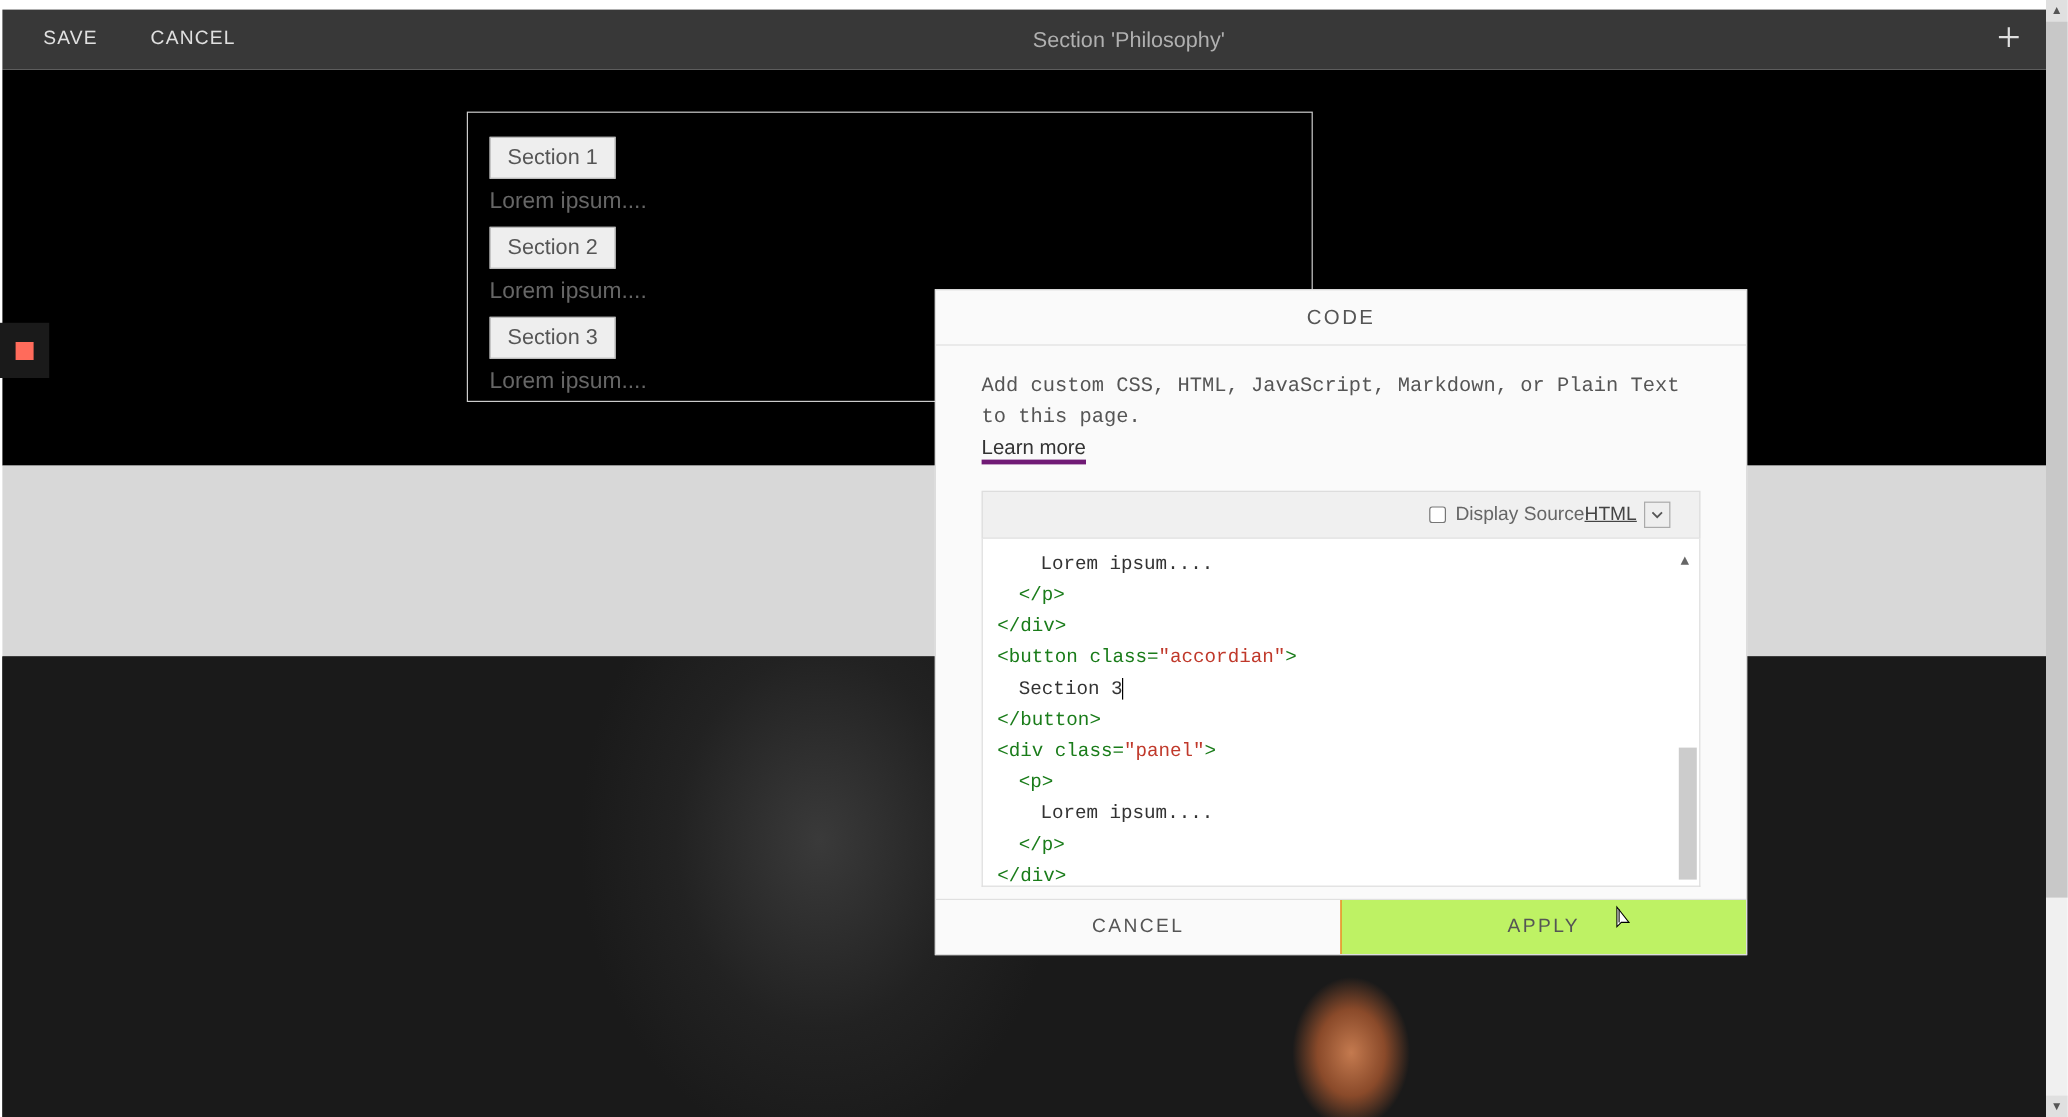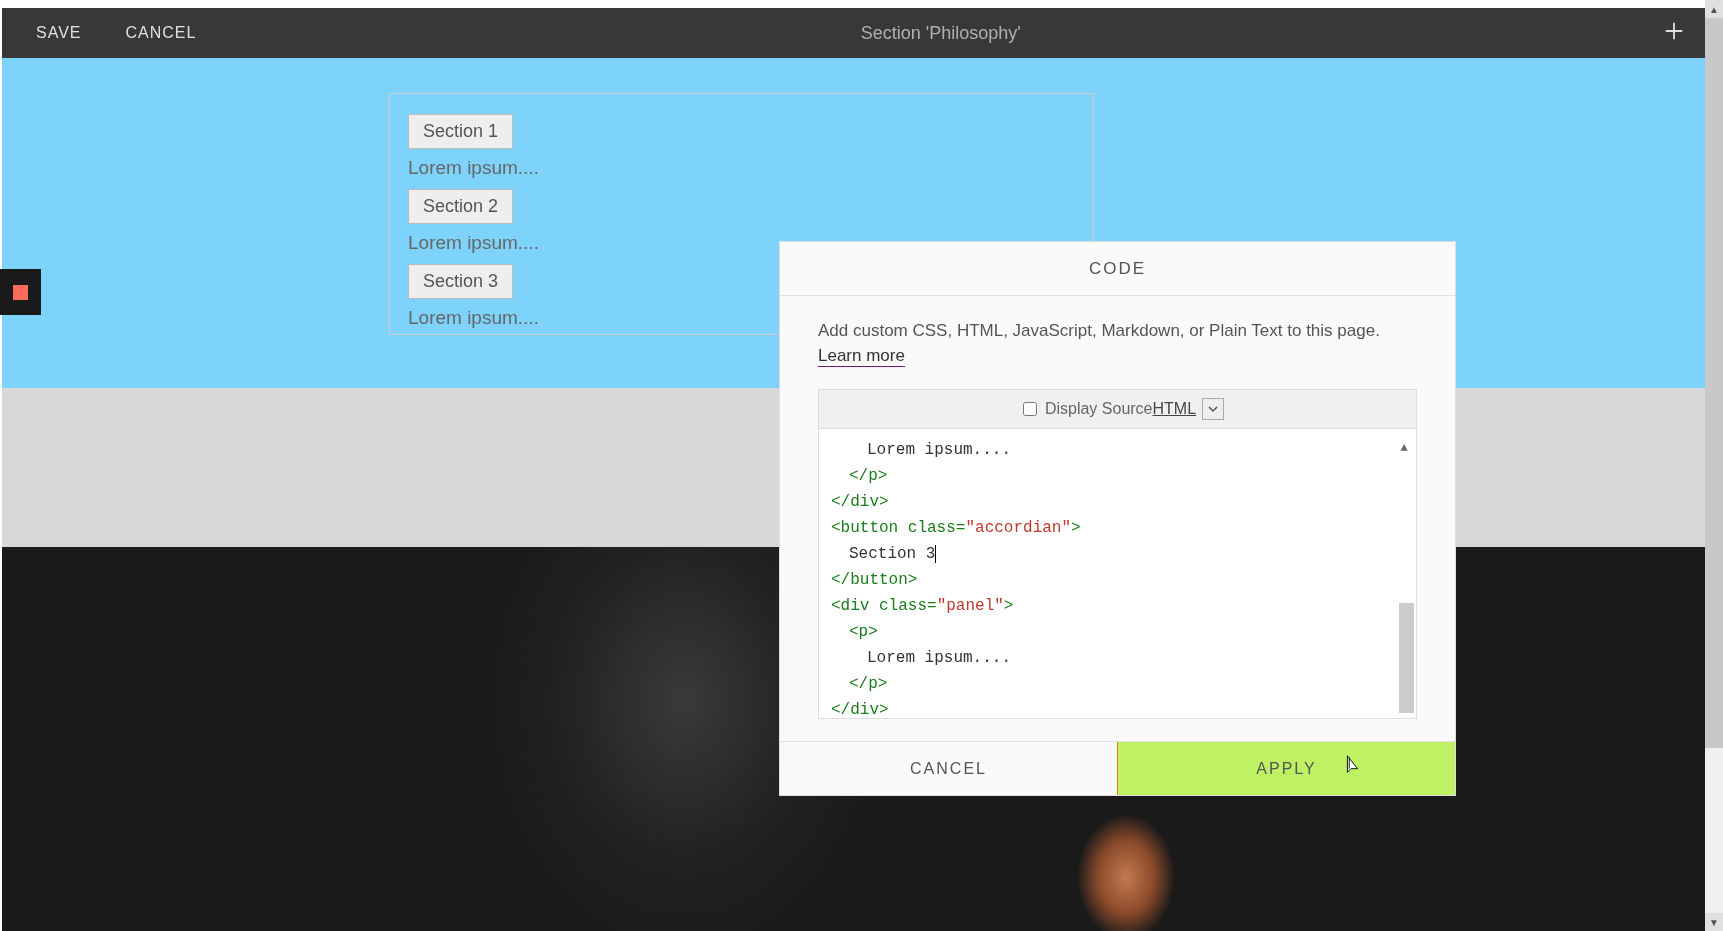--- a/index.html
+++ b/index.html
@@ -24,21 +24,21 @@
     .topbar .left { display: flex; gap: 0; padding-left: 12px; }
     .topbar .tb-btn { font-size: 16px; letter-spacing: 1px; color: #e0e0e0; cursor: pointer; padding: 0 22px; }
     .topbar .center { flex: 1; text-align: center; color: #b0b0b0; font-size: 18px; }
     .topbar .right { padding-right: 20px; }
     .plus-icon { width: 22px; height: 22px; stroke: #e0e0e0; stroke-width: 2; }
 
     .canvas {
       position: absolute;
       left: 2px; top: 58px; right: 18px;
       height: 330px;
-      background: #7dd3fc;
+      background: #000000;
     }
     .content-block {
       position: absolute;
       left: 387px; top: 35px;
       width: 705px; height: 242px;
       border: 1px solid #ccc;
       padding: 20px 18px;
     }
     .accordion-btn {
       display: inline-block;
@@ -107,38 +107,39 @@
       letter-spacing: 2px;
       color: #555;
     }
     .modal-body {
       padding: 22px 38px 10px 38px;
     }
     .modal-desc {
       font-size: 17px;
       color: #555;
       line-height: 1.5;
+      font-family: Liberation Mono, monospace;
     }
     .learn-link {
       display: inline-block;
-      border-bottom: 1px solid #701a75;
+      border-bottom: 4px solid #701a75;
       color: #333;
       font-size: 17px;
       margin-top: 2px;
       cursor: pointer;
     }
     .code-controls {
       margin: 22px 0 0 0;
       height: 40px;
       background: #f0f0f0;
       border: 1px solid #ddd;
       display: flex;
       align-items: center;
-      padding: 0 4px 0 16px;
-      justify-content: center;
+      padding: 0 24px 0 16px;
+      justify-content: flex-end;
     }
     .chk-wrap { display: flex; align-items: center; gap: 8px; font-size: 16px; color: #666; }
     .chk-wrap input { width: 14px; height: 14px; }
     .lang-select {
       display: flex; align-items: center; gap: 6px;
       font-size: 16px; color: #444; text-decoration: underline;
     }
     .lang-select .sel-box {
       width: 22px; height: 22px; border: 1px solid #aaa; background: #eee;
       display: flex; align-items: center; justify-content: center;

